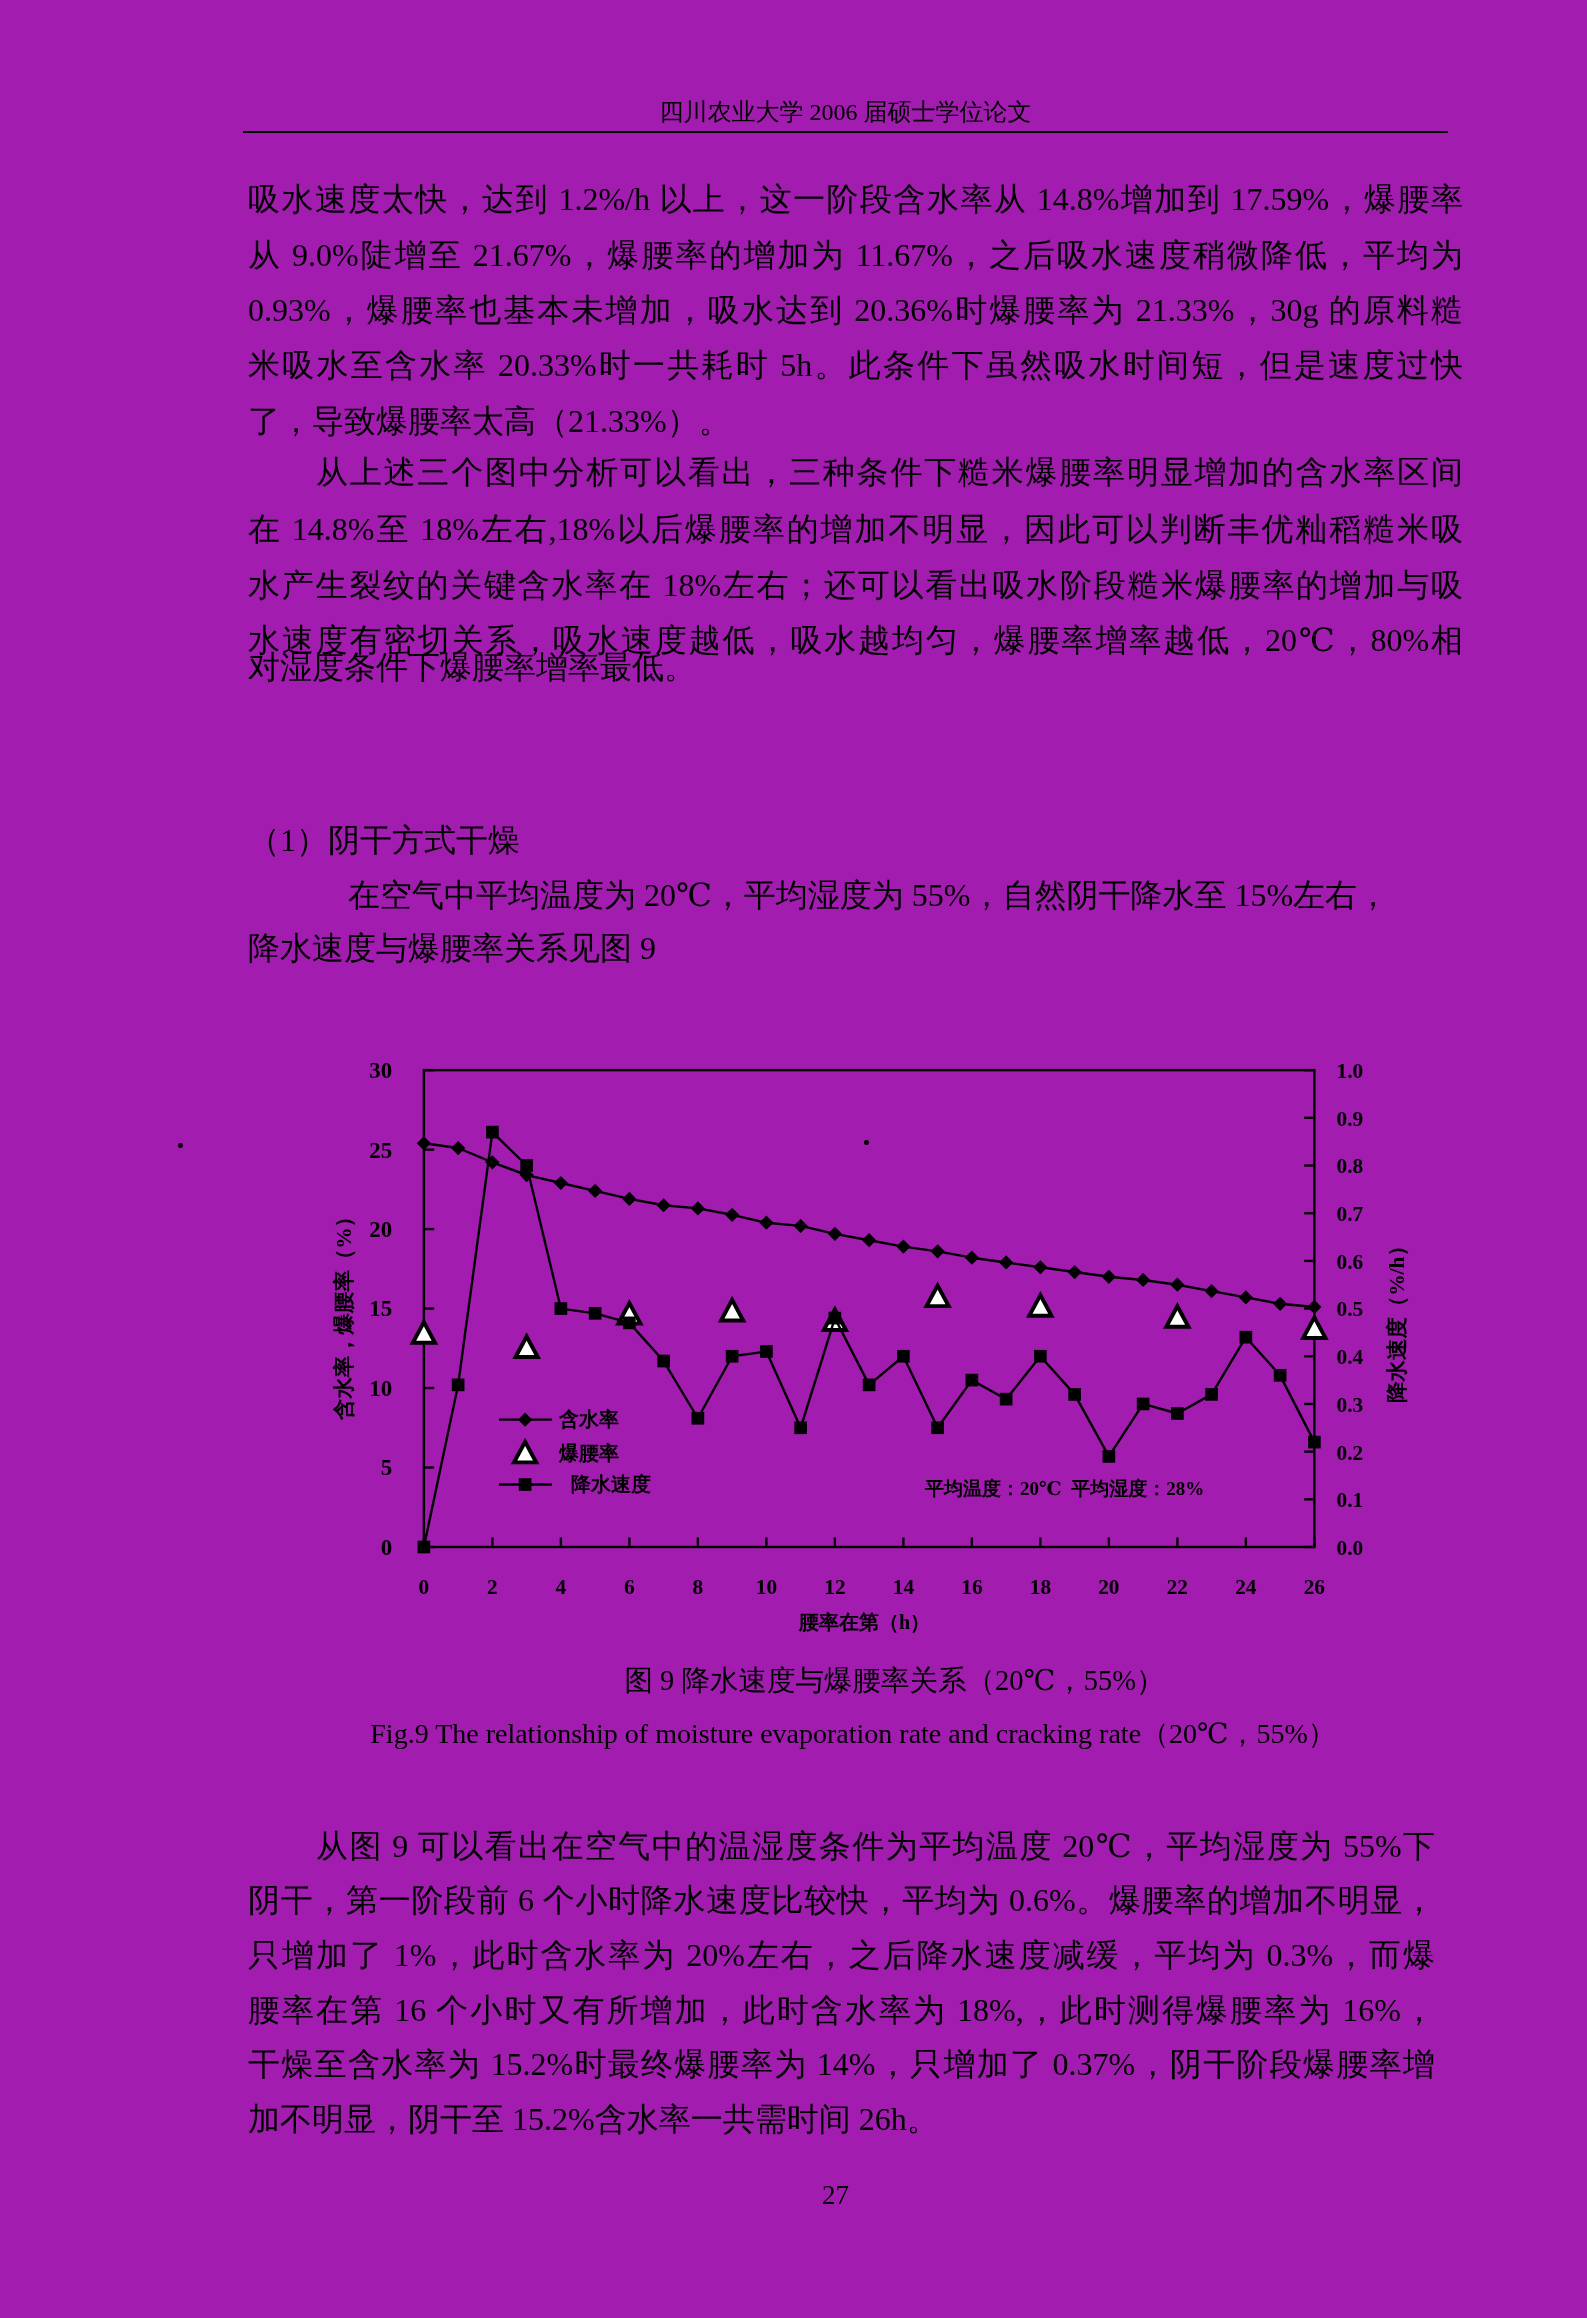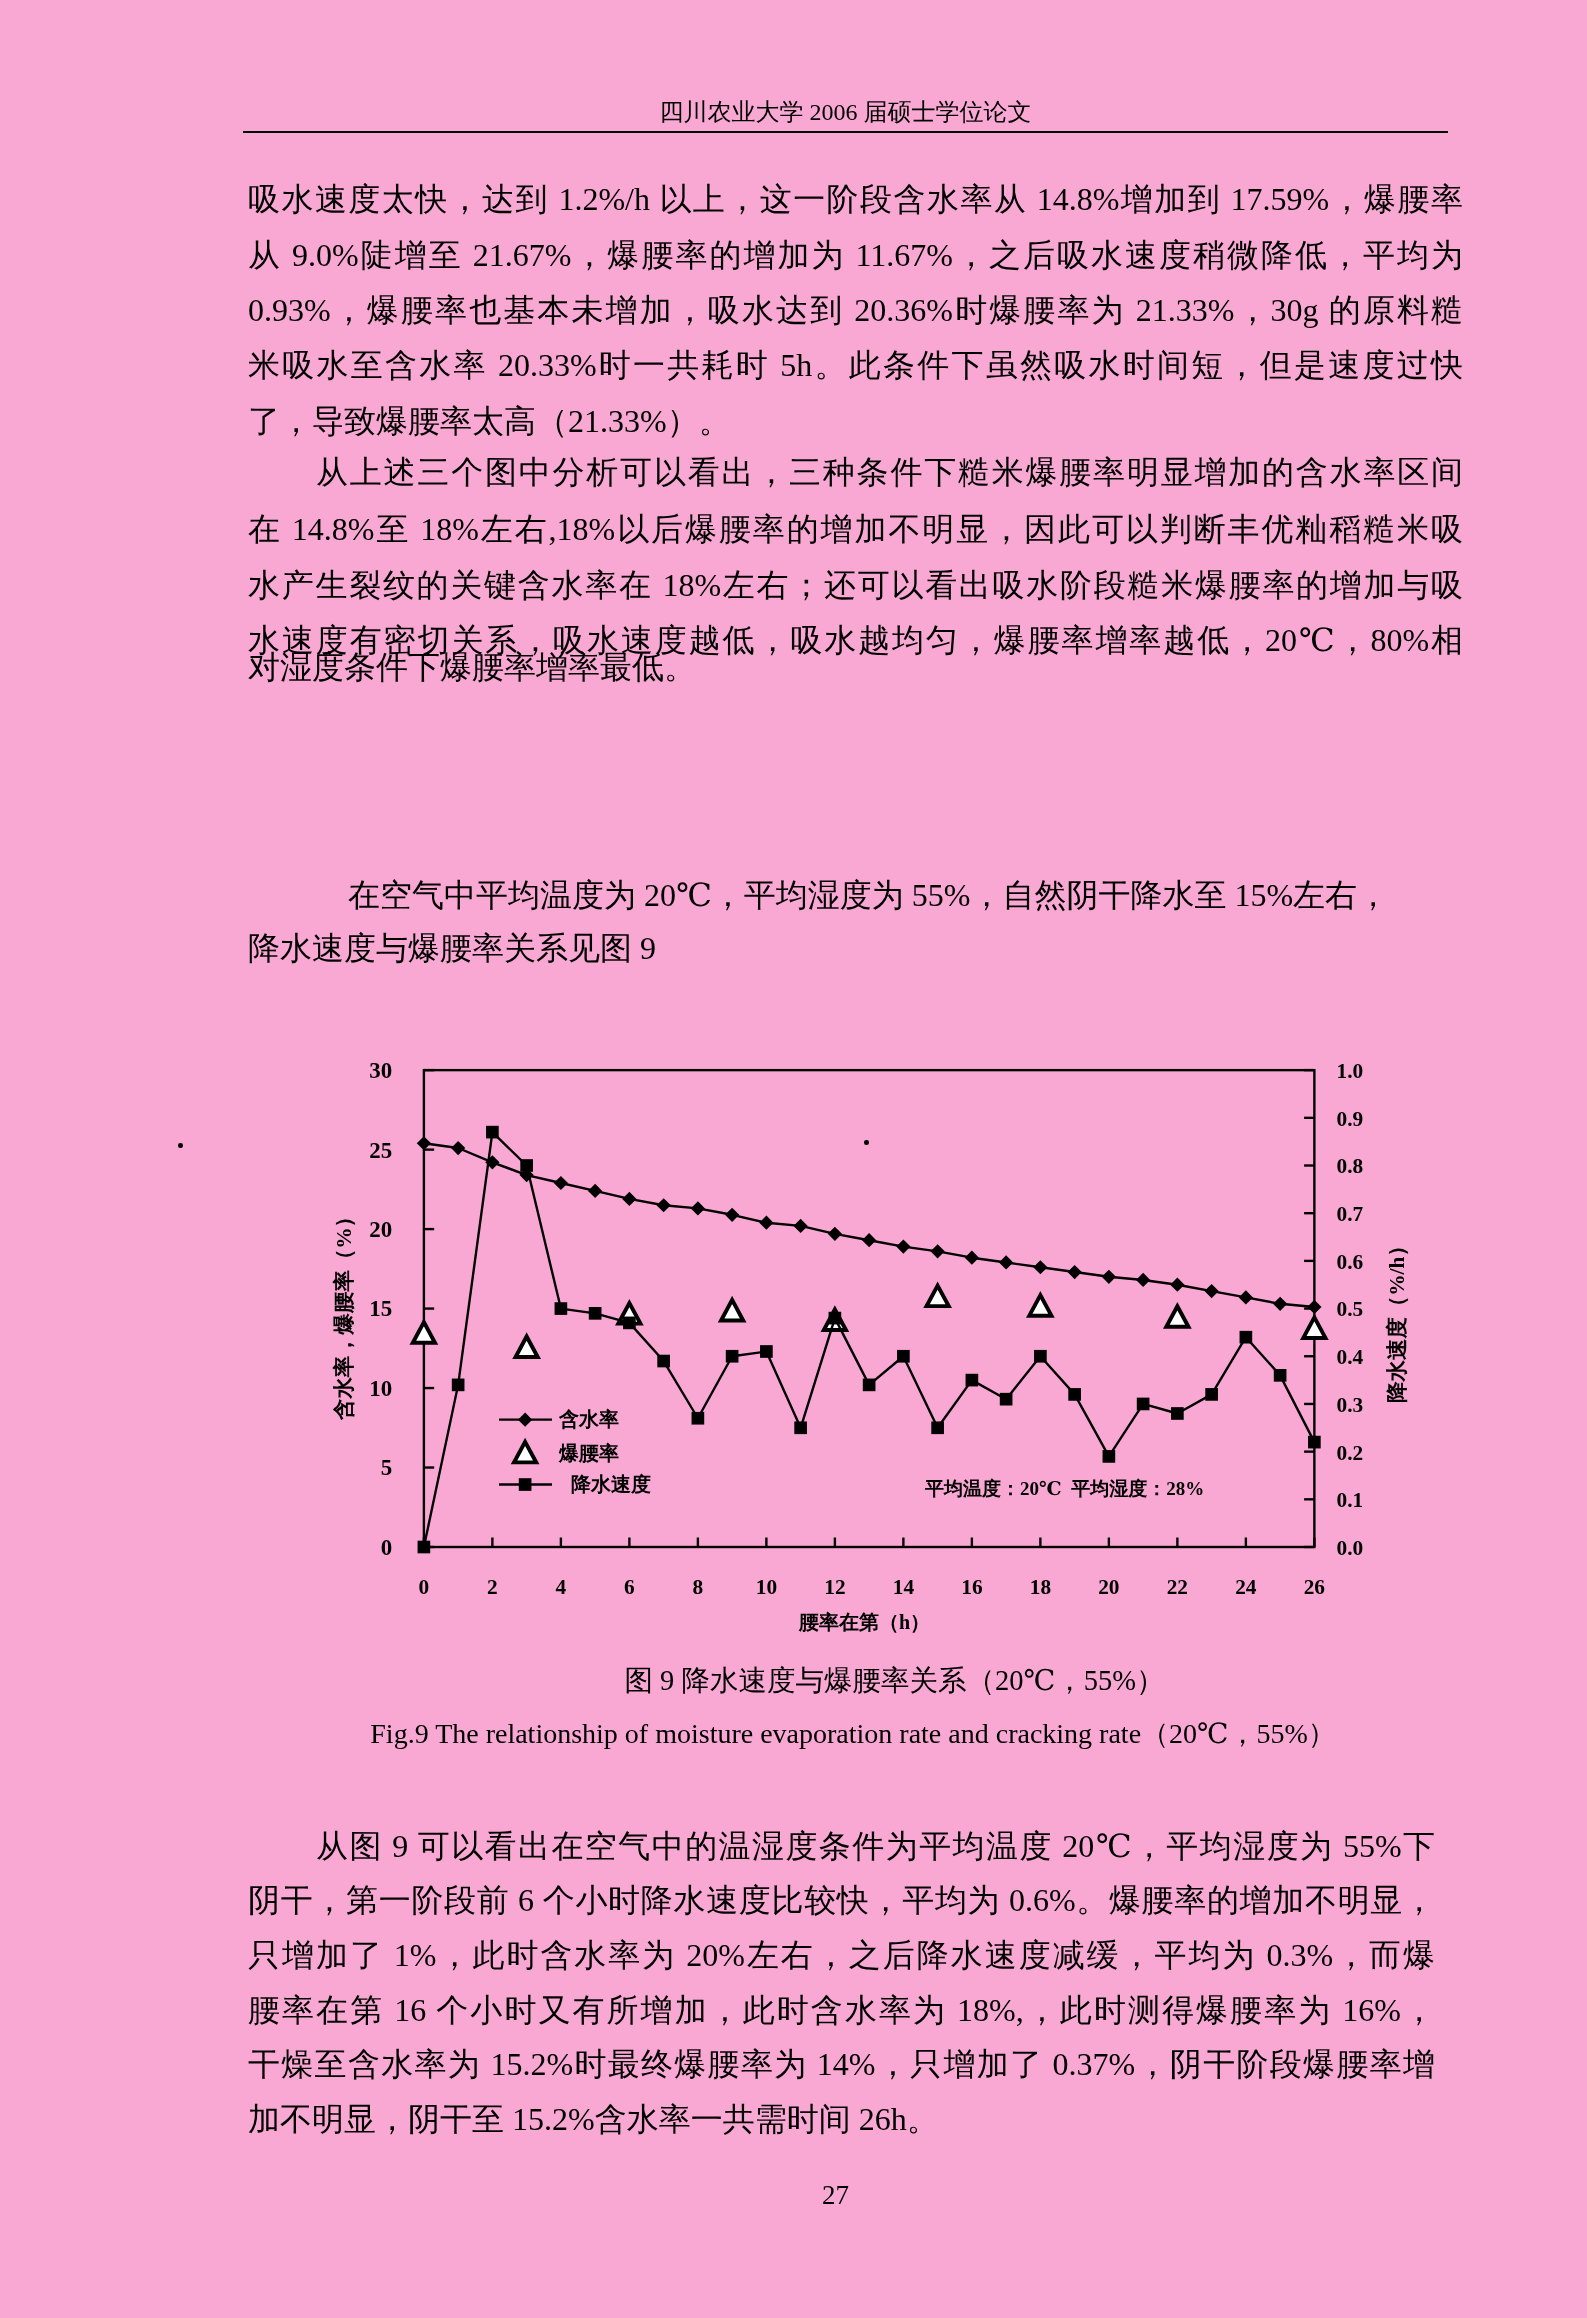--- a/index.html
+++ b/index.html
@@ -1,16 +1,16 @@
 <!DOCTYPE html>
 <html style="font-size:12.7px"><head>
 <meta charset="utf-8">
 <style>
 html,body{margin:0;padding:0;background:#ffffff;}
-#page{position:relative;width:1588px;height:2319px;background:#f9a8d4;overflow:hidden;color:#000;font-family:"Liberation Serif","DejaVu Serif",serif;}
+#page{position:relative;width:1588px;height:2319px;background:#a21caf;overflow:hidden;color:#000;font-family:"Liberation Serif","DejaVu Serif",serif;}
 .hdr{position:absolute;left:243px;width:1205px;top:96px;height:32px;line-height:32px;font-size:24px;text-align:center;white-space:nowrap;}
 .rule{position:absolute;left:243px;width:1205px;top:131px;height:2.4px;background:#000;}
 .ln{position:absolute;height:55px;line-height:55px;font-size:32px;white-space:nowrap;}
 .just{text-align:justify;text-align-last:justify;}
 .h2{position:absolute;left:248px;top:741px;height:55px;line-height:55px;font-size:36px;font-family:"Liberation Sans","DejaVu Sans",sans-serif;white-space:nowrap;}
 .h3{position:absolute;left:248px;top:813px;height:55px;line-height:55px;font-size:32px;white-space:nowrap;}
 .cap{position:absolute;text-align:center;white-space:nowrap;height:40px;line-height:40px;}
 .pgno{position:absolute;left:791px;width:89px;top:2179px;height:32px;line-height:32px;text-align:center;font-size:27px;font-weight:normal;}
 .rot{position:absolute;transform:translate(-50%,-50%) rotate(-90deg);white-space:nowrap;font-size:21.4px;font-weight:bold;line-height:24px;}
 .xtitle{position:absolute;left:746px;width:237px;top:1608px;height:28.5px;line-height:28.5px;text-align:center;font-size:20px;font-weight:bold;white-space:nowrap;}
@@ -36,20 +36,21 @@
   </div>
 
   <div>
     <div class="ln just" style="left:316px;width:1147px;top:447px;font-family:Liberation Mono, monospace;">从上述三个图中分析可以看出，三种条件下糙米爆腰率明显增加的含水率区间</div>
     <div class="ln just" style="left:248px;width:1215px;top:502px;">在 14.8%至 18%左右,18%以后爆腰率的增加不明显，因此可以判断丰优籼稻糙米吸</div>
     <div class="ln just" style="left:248px;width:1215px;top:558px;">水产生裂纹的关键含水率在 18%左右；还可以看出吸水阶段糙米爆腰率的增加与吸</div>
     <div class="ln just" style="left:248px;width:1215px;top:613px;">水速度有密切关系，吸水速度越低，吸水越均匀，爆腰率增率越低，20℃，80%相</div>
     <div class="ln" style="left:248px;top:640px;">对湿度条件下爆腰率增率最低。</div>
   </div>
 
+  <div class="h3">（1）阴干方式干燥</div>
 
   <div>
     <div class="ln" style="left:348px;top:868px;">在空气中平均温度为 20℃，平均湿度为 55%，自然阴干降水至 15%左右，</div>
     <div class="ln" style="left:248px;top:921px;">降水速度与爆腰率关系见图 9</div>
   </div>
 
   <div>
     <svg id="chart-svg" width="1588" height="2319" viewBox="0 0 2008 2932" xmlns="http://www.w3.org/2000/svg">
         <rect x="536" y="1353" width="1126" height="603" fill="none" stroke="#000" stroke-width="3"></rect>
         <line x1="536" y1="1956" x2="549" y2="1956" stroke="#000" stroke-width="3"></line>

